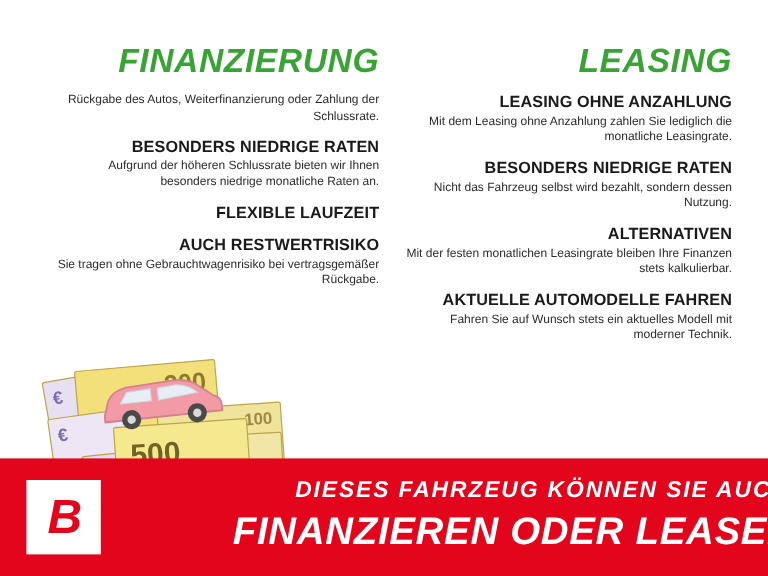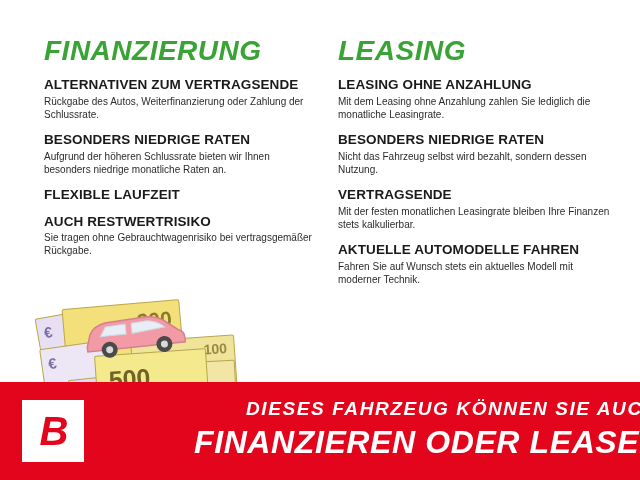--- a/index.html
+++ b/index.html
@@ -12,20 +12,21 @@
     background: #ffffff;
     font-family: "Liberation Sans", sans-serif;
     overflow: hidden;
   }
   .page {
     position: relative;
     width: 640px;
     height: 480px;
     background: #ffffff;
     box-sizing: border-box;
+    text-align: right;
   }
   
   .columns {
     position: absolute;
     left: 44px;
     top: 36px;
     width: 570px;
     display: flex;
     gap: 22px;
   }
@@ -194,21 +195,20 @@
 <body>
 
 <div class="page">
 
   <div class="columns">
 
     <div class="col">
       <h1 class="col-title">FINANZIERUNG</h1>
 
       <div class="block">
-        <p class="block-title">ALTERNATIVEN ZUM VERTRAGSENDE</p>
         <p class="block-text">Rückgabe des Autos, Weiterfinanzierung oder Zahlung der Schlussrate.</p>
       </div>
 
       <div class="block">
         <p class="block-title">BESONDERS NIEDRIGE RATEN</p>
         <p class="block-text">Aufgrund der höheren Schlussrate bieten wir Ihnen besonders niedrige monatliche Raten an.</p>
       </div>
 
       <div class="block">
         <p class="block-title">FLEXIBLE LAUFZEIT</p>
@@ -227,21 +227,21 @@
         <p class="block-title">LEASING OHNE ANZAHLUNG</p>
         <p class="block-text">Mit dem Leasing ohne Anzahlung zahlen Sie lediglich die monatliche Leasingrate.</p>
       </div>
 
       <div class="block">
         <p class="block-title">BESONDERS NIEDRIGE RATEN</p>
         <p class="block-text">Nicht das Fahrzeug selbst wird bezahlt, sondern dessen Nutzung.</p>
       </div>
 
       <div class="block">
-        <p class="block-title">VERTRAGSENDE</p>
+        <p class="block-title">ALTERNATIVEN</p>
         <p class="block-text">Mit der festen monatlichen Leasingrate bleiben Ihre Finanzen stets kalkulierbar.</p>
       </div>
 
       <div class="block">
         <p class="block-title">AKTUELLE AUTOMODELLE FAHREN</p>
         <p class="block-text">Fahren Sie auf Wunsch stets ein aktuelles Modell mit moderner Technik.</p>
       </div>
     </div>
 
   </div>

